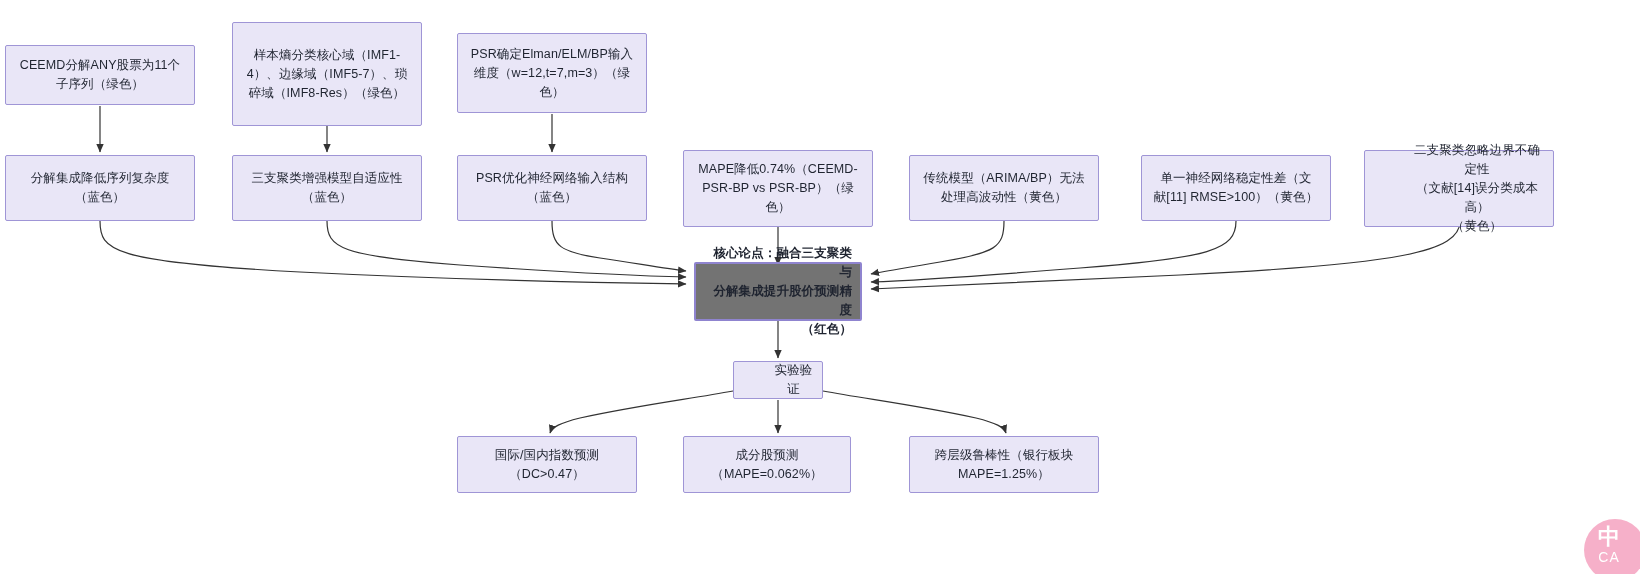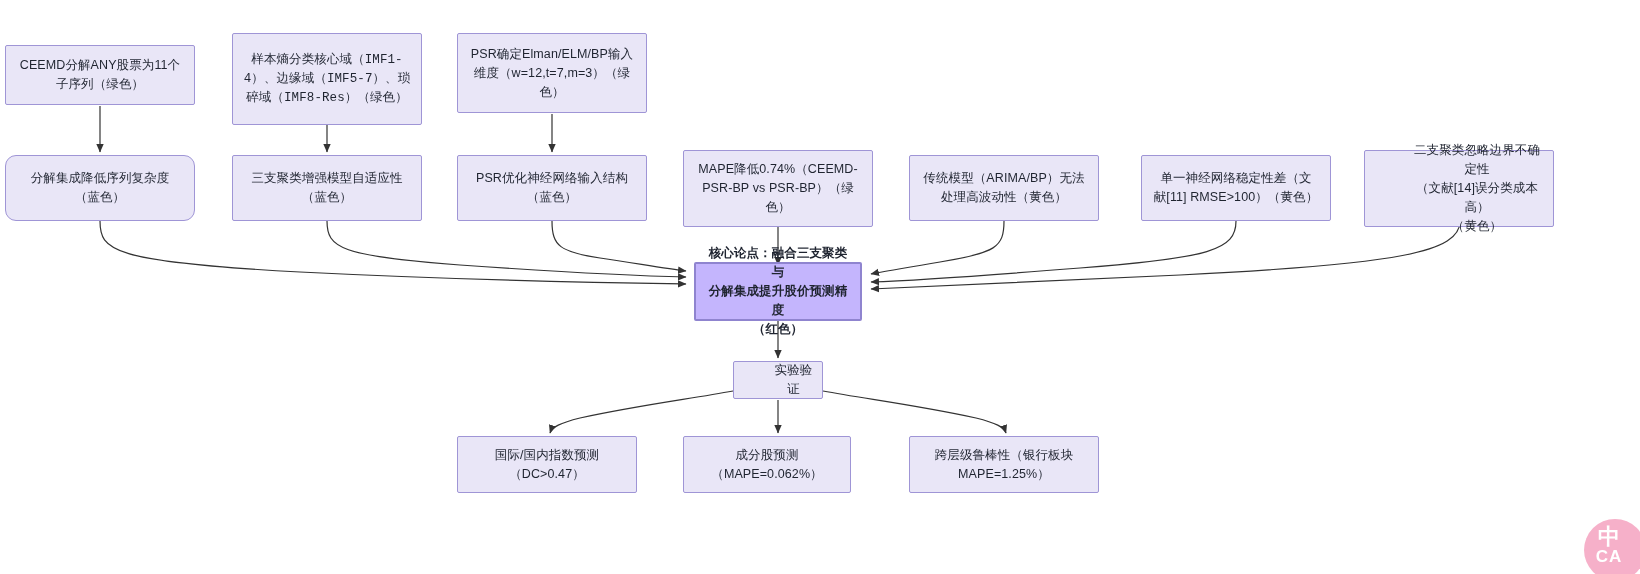--- a/index.html
+++ b/index.html
@@ -35,23 +35,24 @@
     align-items: center;
     justify-content: center;
     text-align: center;
     color: #1f2430;
     font-size: 12.5px;
     line-height: 19px;
     padding: 4px 8px;
     letter-spacing: 0.1px;
   }
   .node.core {
-    background: #c4b5fd;
+    background: #737373;
     border: 2px solid #8f84cf;
     font-weight: 600;
+    text-align: right;
   }
   .node .txt {
     display: block;
     white-space: pre-line;
   }
   #watermark {
     position: absolute;
     left: 1584px;
     top: 519px;
     width: 62px;
@@ -68,22 +69,22 @@
     overflow: hidden;
   }
   #watermark .wm-inner {
     position: relative;
     top: -3px;
     left: -6px;
     line-height: 20px;
     text-align: center;
   }
   #watermark .wm-sub {
-    font-size: 17px;
-    font-weight: 700;
+    font-size: 14px;
+    font-weight: 400;
     letter-spacing: 1px;
   }
 </style>
 </head>
 <body>
 
 <div id="canvas">
 
   <svg id="edges" viewBox="0 0 1640 574">
     <defs>
@@ -110,32 +111,32 @@
       <path d="M733,391 C690,399 640,405 580,418 C560,423 552,427 550,433"></path>
       <path d="M778,400 L778,433"></path>
       <path d="M823,391 C866,399 916,405 976,418 C996,423 1004,427 1006,433"></path>
     </g>
   </svg>
 
   <div class="node" style="left:5px; top:45px; width:190px; height:60px;align-items:center;">
     <span class="txt">CEEMD分解ANY股票为11个
 子序列（绿色）</span>
   </div>
-  <div class="node" style="left:232px; top:33px; width:190px; height:92px;font-family:Liberation Mono, monospace;">
+  <div class="node" style="left:232px; top:22px; width:190px; height:104px;">
     <span class="txt">样本熵分类核心域（IMF1-
 4）、边缘域（IMF5-7）、琐
 碎域（IMF8-Res）（绿色）</span>
   </div>
   <div class="node" style="left:457px; top:33px; width:190px; height:80px;">
     <span class="txt">PSR确定Elman/ELM/BP输入
 维度（w=12,t=7,m=3）（绿
 色）</span>
   </div>
 
-  <div class="node" style="left:5px; top:155px; width:190px; height:66px;border-radius:11px;">
+  <div class="node" style="left:5px; top:155px; width:190px; height:66px;">
     <span class="txt">分解集成降低序列复杂度
 （蓝色）</span>
   </div>
   <div class="node" style="left:232px; top:155px; width:190px; height:66px;">
     <span class="txt">三支聚类增强模型自适应性
 （蓝色）</span>
   </div>
   <div class="node" style="left:457px; top:155px; width:190px; height:66px;">
     <span class="txt">PSR优化神经网络输入结构
 （蓝色）</span>

